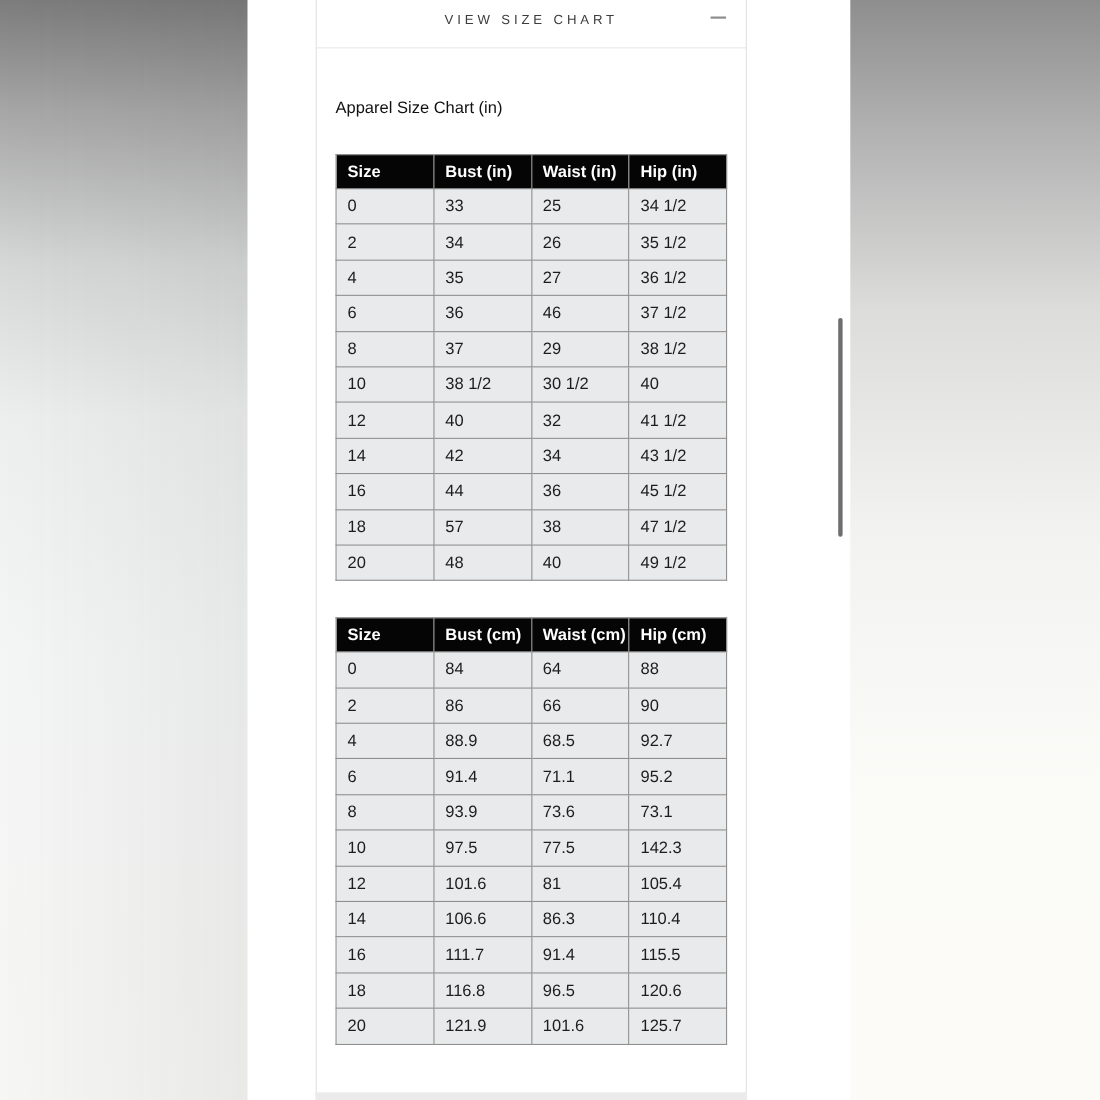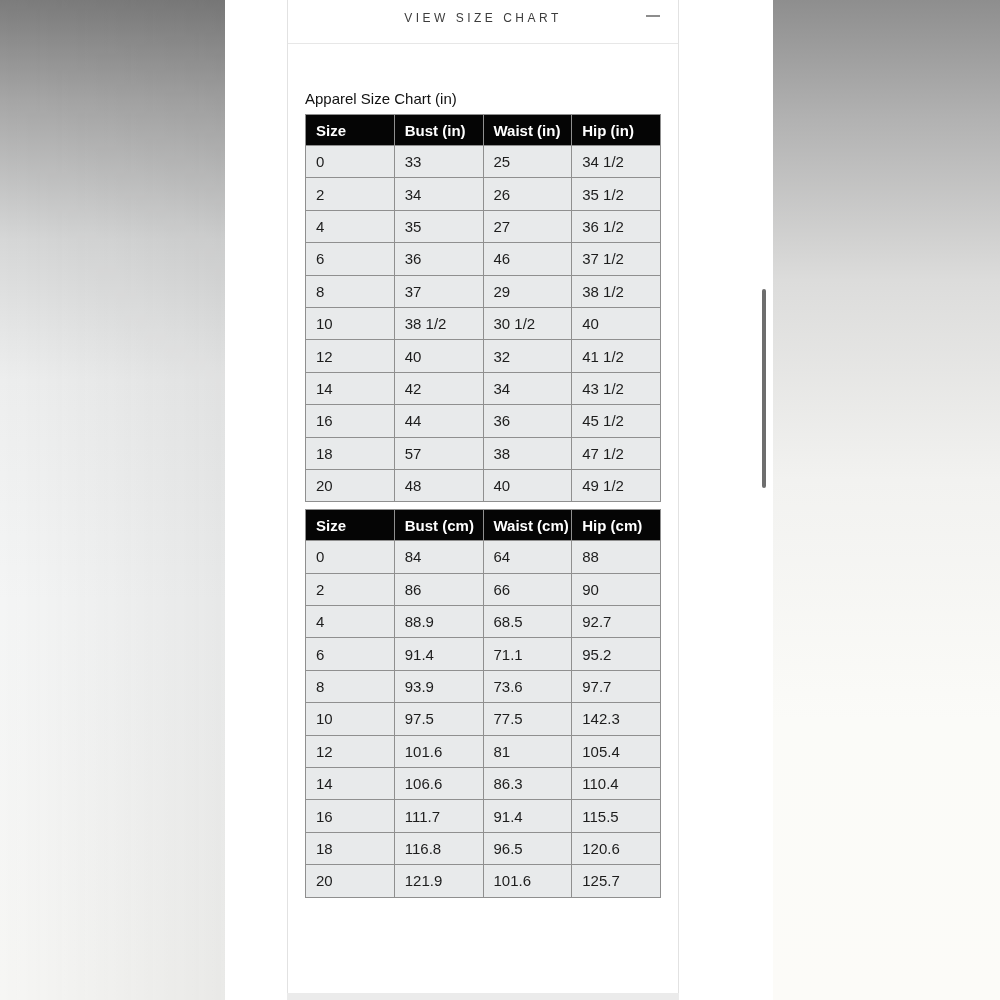--- a/index.html
+++ b/index.html
@@ -69,21 +69,21 @@
   .section-title {
     font-size: 15px;
     font-weight: normal;
     color: #111111;
     line-height: 16px;
   }
   .section-title.first { padding-top: 47px; }
   .section-title.second { padding-top: 42px; }
 
   table.size-table {
-    margin-top: 7px;
+    margin-top: 33px;
     width: 100%;
     border-collapse: collapse;
     table-layout: fixed;
   }
   table.size-table th, table.size-table td {
     border: 1px solid #8f8f8f;
     text-align: left;
     padding: 0 0 0 10px;
     font-size: 15px;
     vertical-align: middle;
@@ -249,21 +249,21 @@
                 <tr>
                   <td>6</td>
                   <td>91.4</td>
                   <td>71.1</td>
                   <td>95.2</td>
                 </tr>
                 <tr>
                   <td>8</td>
                   <td>93.9</td>
                   <td>73.6</td>
-                  <td>97.7</td>
+                  <td>73.1</td>
                 </tr>
                 <tr>
                   <td>10</td>
                   <td>97.5</td>
                   <td>77.5</td>
                   <td>142.3</td>
                 </tr>
                 <tr>
                   <td>12</td>
                   <td>101.6</td>

